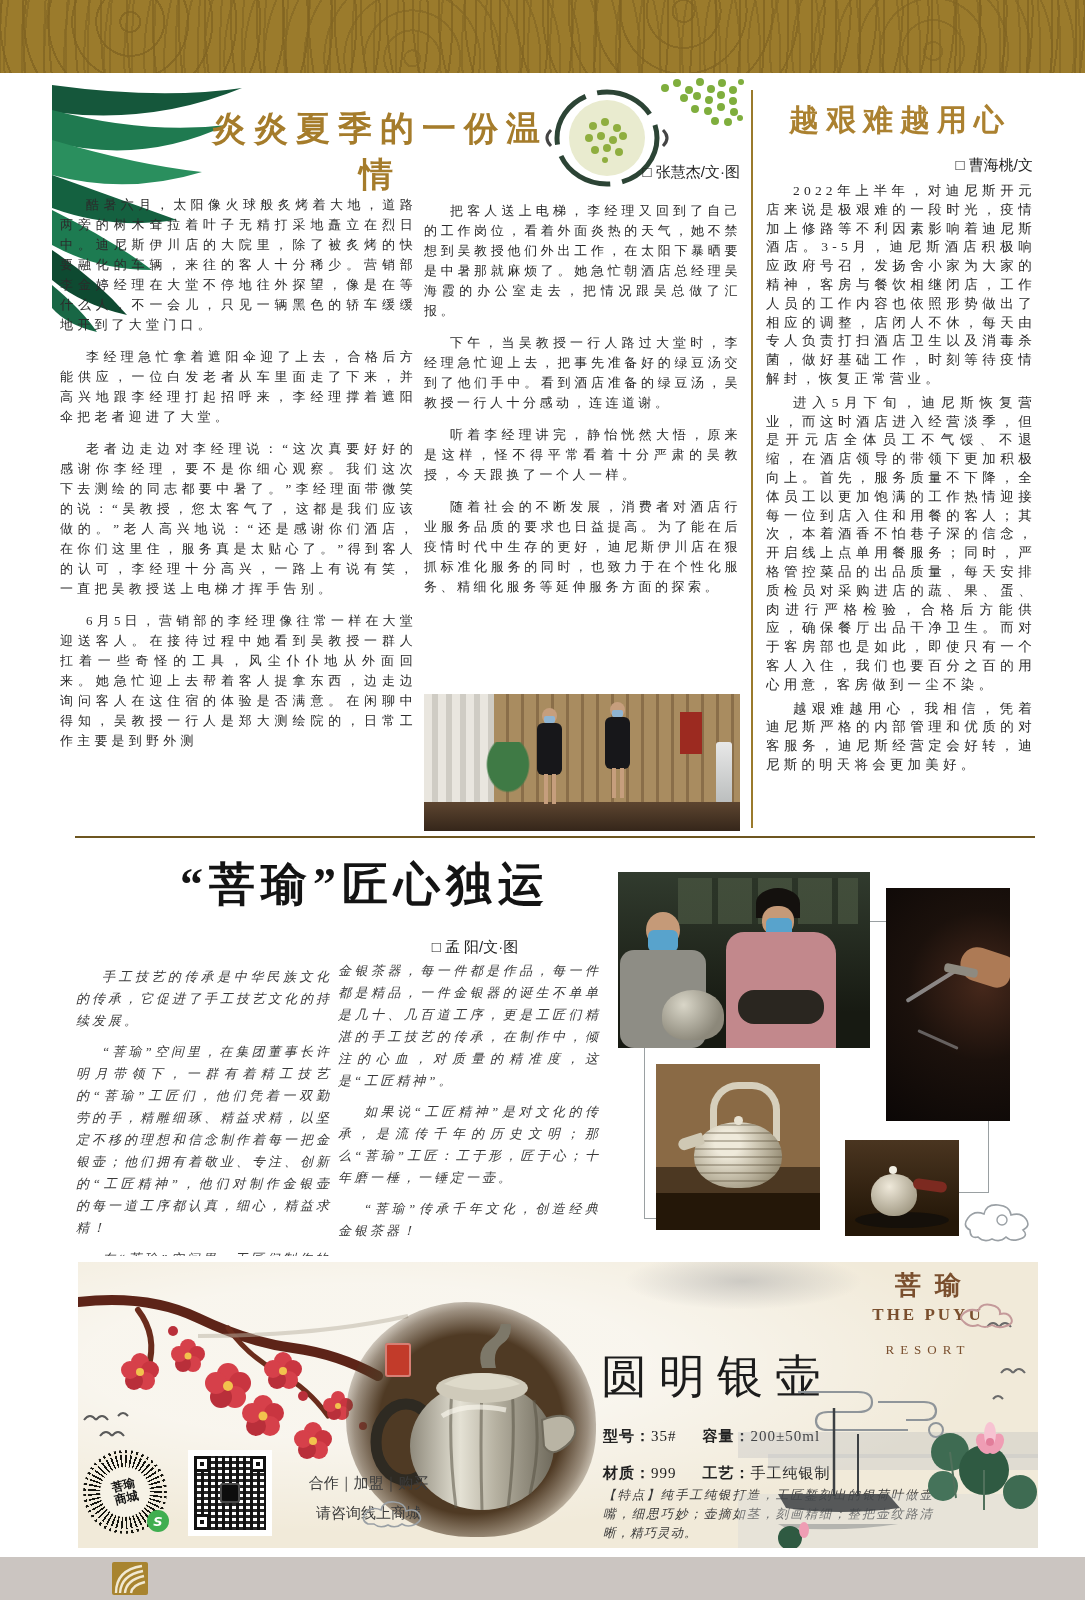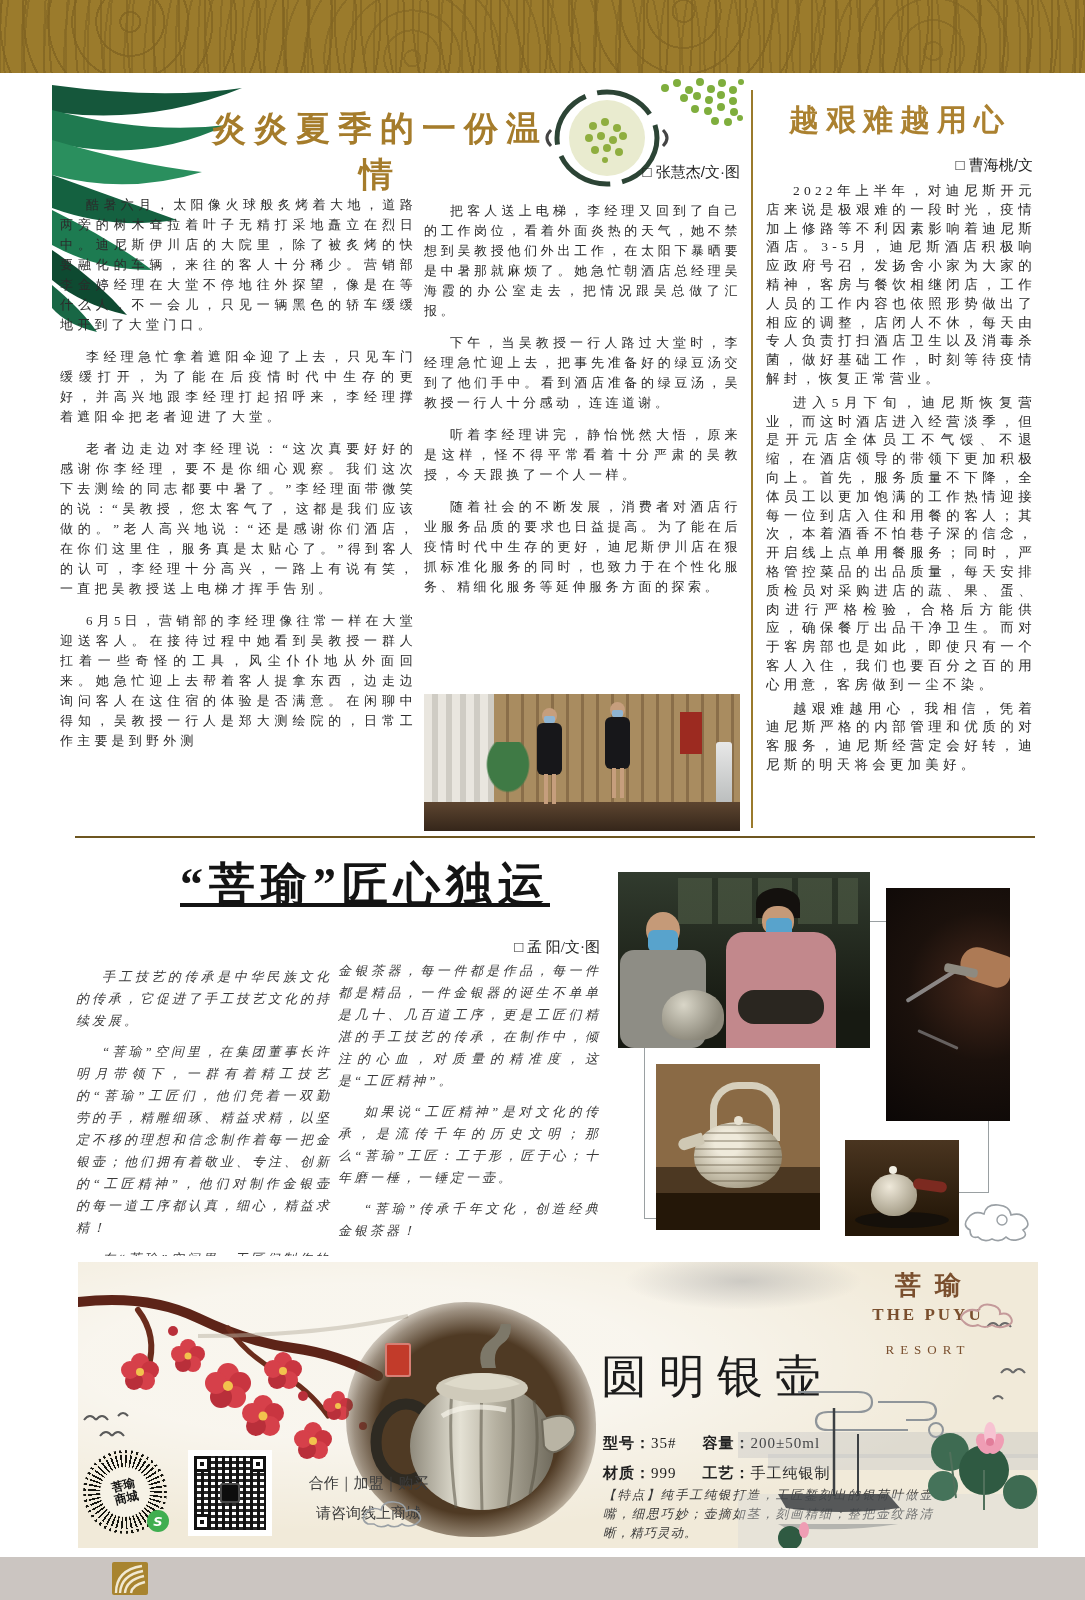--- a/index.html
+++ b/index.html
@@ -17,22 +17,22 @@
 
   
   .a1-title{left:195px;top:106px;width:370px;text-align:center;font-size:34px;font-weight:bold;
             letter-spacing:8px;color:#a57c2b;}
   .a2-title{left:765px;top:100px;width:270px;text-align:center;font-size:30px;font-weight:bold;
             letter-spacing:7px;color:#ab8130;}
   .byline{font-size:15px;color:#222;font-family:"Liberation Sans","DejaVu Sans",sans-serif;}
   .a1-byline{left:500px;top:163px;width:240px;text-align:right;}
   .a2-byline{left:788px;top:156px;width:245px;text-align:right;}
   .a3-title{left:115px;top:854px;width:500px;text-align:center;font-size:46px;font-weight:bold;
-            letter-spacing:6px;color:#141414;text-decoration:underline;}
-  .a3-byline{left:350px;top:938px;width:250px;text-align:right;font-family:Liberation Serif, serif;}
+            letter-spacing:6px;color:#141414;}
+  .a3-byline{left:350px;top:938px;width:250px;text-align:center;}
 
   
   .col p{margin:12px 0 6px 0;text-indent:2em;text-align:justify;}
   .col p.cont{text-indent:0;}
   .a1-col1{left:60px;top:183px;width:357px;height:655px;overflow:hidden;
            font-size:13px;line-height:20px;letter-spacing:4.2px;}
   .a1-col2{left:424px;top:189px;width:317px;height:502px;overflow:hidden;
            font-size:13px;line-height:20px;letter-spacing:3.5px;}
   .a2-col{left:766px;top:182px;width:270px;height:648px;overflow:hidden;
           font-size:13.5px;line-height:18.8px;letter-spacing:4.2px;}
@@ -103,21 +103,21 @@
   .banner .abs{position:absolute;}
   .pot-wrap{left:268px;top:40px;width:250px;height:235px;}
   .pot-blob{left:0;top:0;width:250px;height:235px;border-radius:48% 52% 45% 50%;
             background:radial-gradient(ellipse at 50% 52%, #4f3a24 0 52%, rgba(79,58,36,.55) 66%, rgba(79,58,36,0) 78%);}
   .seal{left:39px;top:41px;width:26px;height:34px;background:#c23b2a;border-radius:3px;
         box-shadow:inset 0 0 0 2px rgba(255,255,255,.35);}
   .ad-title{left:523px;top:84px;font-size:46px;font-weight:normal;letter-spacing:12px;color:#1c1c1c;}
   .spec-row{left:525px;font-size:15px;letter-spacing:1px;color:#222;}
   .spec-row .lbl{font-weight:bold;}
   .spec-row .pair2{margin-left:26px;}
-  .spec1{top:172px;text-align:center;} .spec2{top:194px;margin-top:8px;}
+  .spec1{top:165px;text-align:center;} .spec2{top:194px;margin-top:8px;}
   .features{left:525px;top:224px;width:330px;font-size:12.5px;line-height:19px;color:#3a3a3a;
             font-style:italic;letter-spacing:1px;text-align:justify;}
   .brand{left:760px;top:6px;width:180px;text-align:center;color:#7a4f2e;}
   .brand-cn{font-size:26px;font-weight:bold;letter-spacing:14px;text-indent:14px;}
   .brand-en1{font-size:17px;font-weight:bold;letter-spacing:3px;margin-top:2px;}
   .brand-en2{font-size:13px;letter-spacing:6px;margin-top:17px;}
   .mist-top{left:545px;top:0;width:240px;height:48px;background:radial-gradient(ellipse at 50% 40%,rgba(130,132,138,.35),rgba(130,132,138,0) 70%);}
 
   .qr-circle{left:5px;top:188px;width:84px;height:84px;border-radius:50%;
      background:
@@ -204,21 +204,21 @@
         <circle cx="60" cy="82" r="3"></circle>
     </g>
     <path d="M6,52 q-8,8 0,16" fill="none" stroke="#444" stroke-width="3"></path>
     <path d="M118,52 q8,8 0,16" fill="none" stroke="#444" stroke-width="3"></path>
   </svg>
 
   <div class="abs byline a1-byline">□ 张慧杰/文·图</div>
 
   <div class="abs col a1-col1">
     <p>酷暑六月，太阳像火球般炙烤着大地，道路两旁的树木耷拉着叶子无精打采地矗立在烈日中。迪尼斯伊川店的大院里，除了被炙烤的快要融化的车辆，来往的客人十分稀少。营销部李金婷经理在大堂不停地往外探望，像是在等什么人，不一会儿，只见一辆黑色的轿车缓缓地开到了大堂门口。</p>
-    <p>李经理急忙拿着遮阳伞迎了上去，只见车门缓缓打开，为了能在后疫情时代中生存的更好，并高兴地跟李经理打起招呼来，李经理撑着遮阳伞把老者迎进了大堂。</p>
+    <p>李经理急忙拿着遮阳伞迎了上去，合格后方能供应，一位白发老者从车里面走了下来，并高兴地跟李经理打起招呼来，李经理撑着遮阳伞把老者迎进了大堂。</p>
     <p>老者边走边对李经理说：“这次真要好好的感谢你李经理，要不是你细心观察。我们这次下去测绘的同志都要中暑了。”李经理面带微笑的说：“吴教授，您太客气了，这都是我们应该做的。”老人高兴地说：“还是感谢你们酒店，在你们这里住，服务真是太贴心了。”得到客人的认可，李经理十分高兴，一路上有说有笑，一直把吴教授送上电梯才挥手告别。</p>
     <p>6月5日，营销部的李经理像往常一样在大堂迎送客人。在接待过程中她看到吴教授一群人扛着一些奇怪的工具，风尘仆仆地从外面回来。她急忙迎上去帮着客人提拿东西，边走边询问客人在这住宿的体验是否满意。在闲聊中得知，吴教授一行人是郑大测绘院的，日常工作主要是到野外测</p>
   </div>
   <div class="abs col a1-col2">
     <p>把客人送上电梯，李经理又回到了自己的工作岗位，看着外面炎热的天气，她不禁想到吴教授他们外出工作，在太阳下暴晒要是中暑那就麻烦了。她急忙朝酒店总经理吴海霞的办公室走去，把情况跟吴总做了汇报。</p>
     <p>下午，当吴教授一行人路过大堂时，李经理急忙迎上去，把事先准备好的绿豆汤交到了他们手中。看到酒店准备的绿豆汤，吴教授一行人十分感动，连连道谢。</p>
     <p>听着李经理讲完，静怡恍然大悟，原来是这样，怪不得平常看着十分严肃的吴教授，今天跟换了一个人一样。</p>
     <p>随着社会的不断发展，消费者对酒店行业服务品质的要求也日益提高。为了能在后疫情时代中生存的更好，迪尼斯伊川店在狠抓标准化服务的同时，也致力于在个性化服务、精细化服务等延伸服务方面的探索。</p>
   </div>
 

